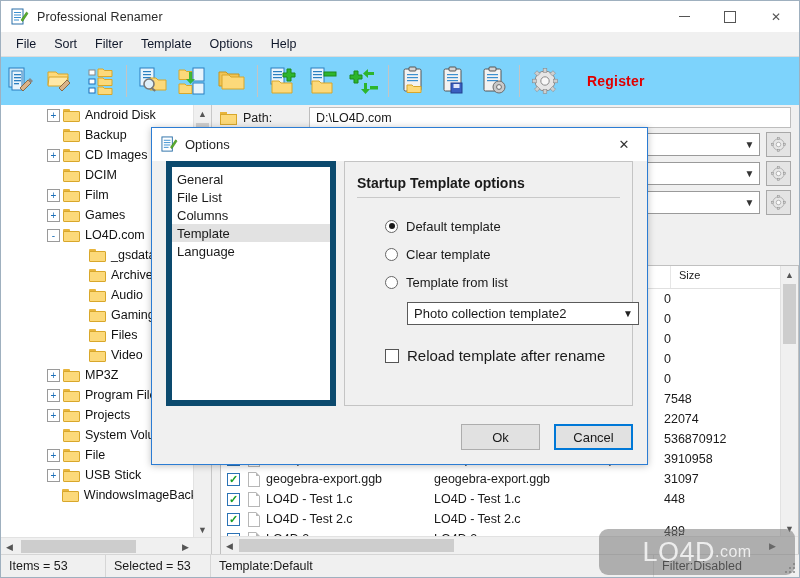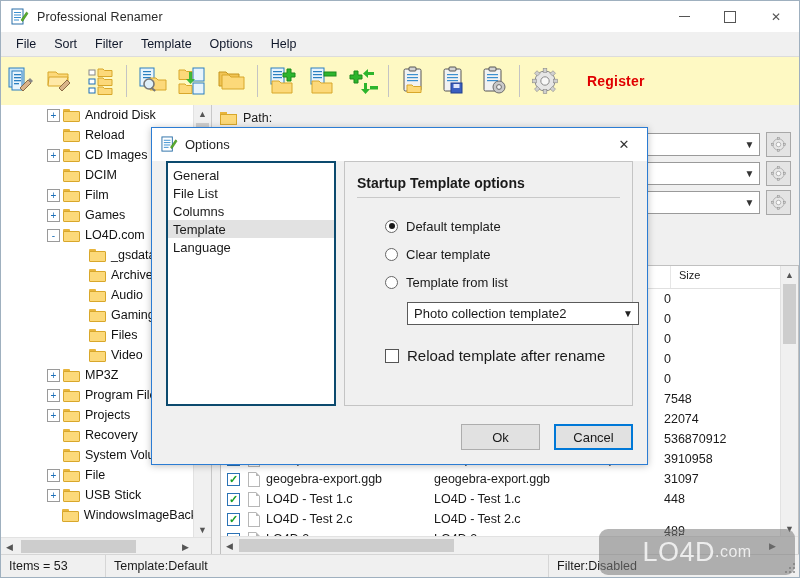--- a/index.html
+++ b/index.html
@@ -24,21 +24,21 @@
                    justify-content:center;color:#555;font-size:12px;}
   .glyph-min{display:block;width:11px;height:1px;background:#555;}
   .glyph-max{display:block;width:10px;height:10px;border:1px solid #555;}
 
   
   .menubar{height:24px;background:#f0f0f0;display:flex;align-items:center;
            padding-left:6px;border-bottom:1px solid #dcdcdc;}
   .menubar .mi{padding:3px 9px;font-size:12.5px;color:#0f172a;}
 
   
-  .toolbar{height:48px;background:#fef9c3;display:flex;align-items:center;
+  .toolbar{height:48px;background:#7dd3fc;display:flex;align-items:center;
            border-bottom:1px solid #c8c8c8;position:relative;}
   .tb-btn{width:40px;height:40px;display:flex;align-items:center;
           justify-content:center;position:relative;}
   .tb-sep{width:1px;height:32px;background:#c4c4c4;margin:0 5px;}
   .register{color:#e00000;font-weight:bold;font-size:14px;margin-left:22px;
             letter-spacing:.2px;}
 
   
   .body{position:absolute;left:0;right:0;top:104px;bottom:22px;display:flex;}
   .leftpane{width:211px;background:#fff;position:relative;
@@ -128,21 +128,21 @@
        box-shadow:0 1px 7px rgba(0,0,0,.25);}
   .dlg-title{height:33px;background:#fff;display:flex;align-items:center;
              position:relative;}
   .dlg-title .di{width:17px;height:17px;margin-left:9px;margin-right:7px;position:relative;}
   .dlg-title .dt{font-size:13px;color:#1f1f1f;}
   .dlg-close{position:absolute;right:0;top:0;width:46px;height:33px;
              display:flex;align-items:center;justify-content:center;
              color:#333;font-size:13px;}
   .dlg-body{position:absolute;left:0;right:0;top:33px;bottom:0;}
   .cat-list{position:absolute;left:14px;top:0;width:170px;height:245px;
-            background:#fff;border:2px solid #0c4a6e;box-sizing:border-box;padding-top:3px;}
+            background:#fff;border:6px solid #0c4a6e;box-sizing:border-box;padding-top:3px;}
   .cat-item{height:18px;padding-left:5px;font-size:13px;display:flex;align-items:center;}
   .cat-item.sel{background:#e2e2e2;}
   .opt-panel{position:absolute;left:192px;top:0;right:14px;height:245px;
              background:#f0f0f0;border:1px solid #c4c4c4;box-sizing:border-box;}
   .opt-h{font-size:14px;font-weight:bold;color:#1a1a1a;margin:13px 0 0 12px;}
   .opt-hr{margin:6px 12px 0 12px;height:1px;background:#c9c9c9;}
   .radio-row{display:flex;align-items:center;height:28px;margin-left:40px;}
   .radio{width:13px;height:13px;border:1px solid #666;border-radius:50%;
          background:#fff;margin-right:8px;flex:none;position:relative;box-sizing:border-box;}
   .radio.on:after{content:"";position:absolute;left:2.5px;top:2.5px;width:6px;height:6px;
@@ -374,21 +374,21 @@
           <div class="tnode">
             <span class="indent" style="width: 44px;"></span>
             <span class="exp">+</span>
             <span class="folder"></span>
             <span>Android Disk</span>
           </div>
           <div class="tnode">
             <span class="indent" style="width: 44px;"></span>
             <span class="exp-none"></span>
             <span class="folder"></span>
-            <span>Reload</span>
+            <span>Backup</span>
           </div>
           <div class="tnode">
             <span class="indent" style="width: 44px;"></span>
             <span class="exp">+</span>
             <span class="folder"></span>
             <span>CD Images</span>
           </div>
           <div class="tnode">
             <span class="indent" style="width: 44px;"></span>
             <span class="exp-none"></span>
@@ -459,26 +459,20 @@
             <span class="indent" style="width: 44px;"></span>
             <span class="exp">+</span>
             <span class="folder"></span>
             <span>Program Files</span>
           </div>
           <div class="tnode">
             <span class="indent" style="width: 44px;"></span>
             <span class="exp">+</span>
             <span class="folder"></span>
             <span>Projects</span>
-          </div>
-          <div class="tnode">
-            <span class="indent" style="width: 44px;"></span>
-            <span class="exp-none"></span>
-            <span class="folder"></span>
-            <span>Recovery</span>
           </div>
           <div class="tnode">
             <span class="indent" style="width: 44px;"></span>
             <span class="exp-none"></span>
             <span class="folder"></span>
             <span>System Volume</span>
           </div>
           <div class="tnode">
             <span class="indent" style="width: 44px;"></span>
             <span class="exp">+</span>
@@ -508,20 +502,21 @@
         <div class="thumb" style="left:20px;width:115px;"></div>
         <div class="arr" style="right:17px;">▶</div>
       </div>
     </div>
 
     <div class="rightpane">
 
       <div class="pathrow">
         <span class="pf"></span>
         <span class="pathlabel">Path:</span>
+        <div class="pathinput">D:\LO4D.com</div>
       </div>
 
       <div class="tplrow">
         <div class="combo">
           <span class="cv"></span>
           <span class="cb">▼</span>
         </div>
         <div class="gearbtn">
           <svg width="17" height="17" viewBox="0 0 30 30">
             <circle cx="15" cy="15" r="10" fill="#e6e6e6" stroke="#8a8a8a"></circle>
@@ -685,20 +680,21 @@
           <div class="thumb" style="left:18px;width:215px;"></div>
           <div class="arr" style="right:17px;">▶</div>
         </div>
       </div>
 
     </div>
   </div>
 
   <div class="statusbar">
     <div class="sc" style="width:105px;">Items = 53</div>
+    <div class="sc" style="width:105px;">Selected = 53</div>
     <div class="sc" style="width:443px;">Template:Default</div>
     <div class="sc" style="flex:1;border-right:none;">Filter:Disabled</div>
     <div class="grip">
       <i style="left:8px;top:0;"></i>
         <i style="left:4px;top:4px;"></i>
         <i style="left:8px;top:4px;"></i>
       <i style="left:0;top:8px;"></i>
         <i style="left:4px;top:8px;"></i>
         <i style="left:8px;top:8px;"></i>
     </div>

